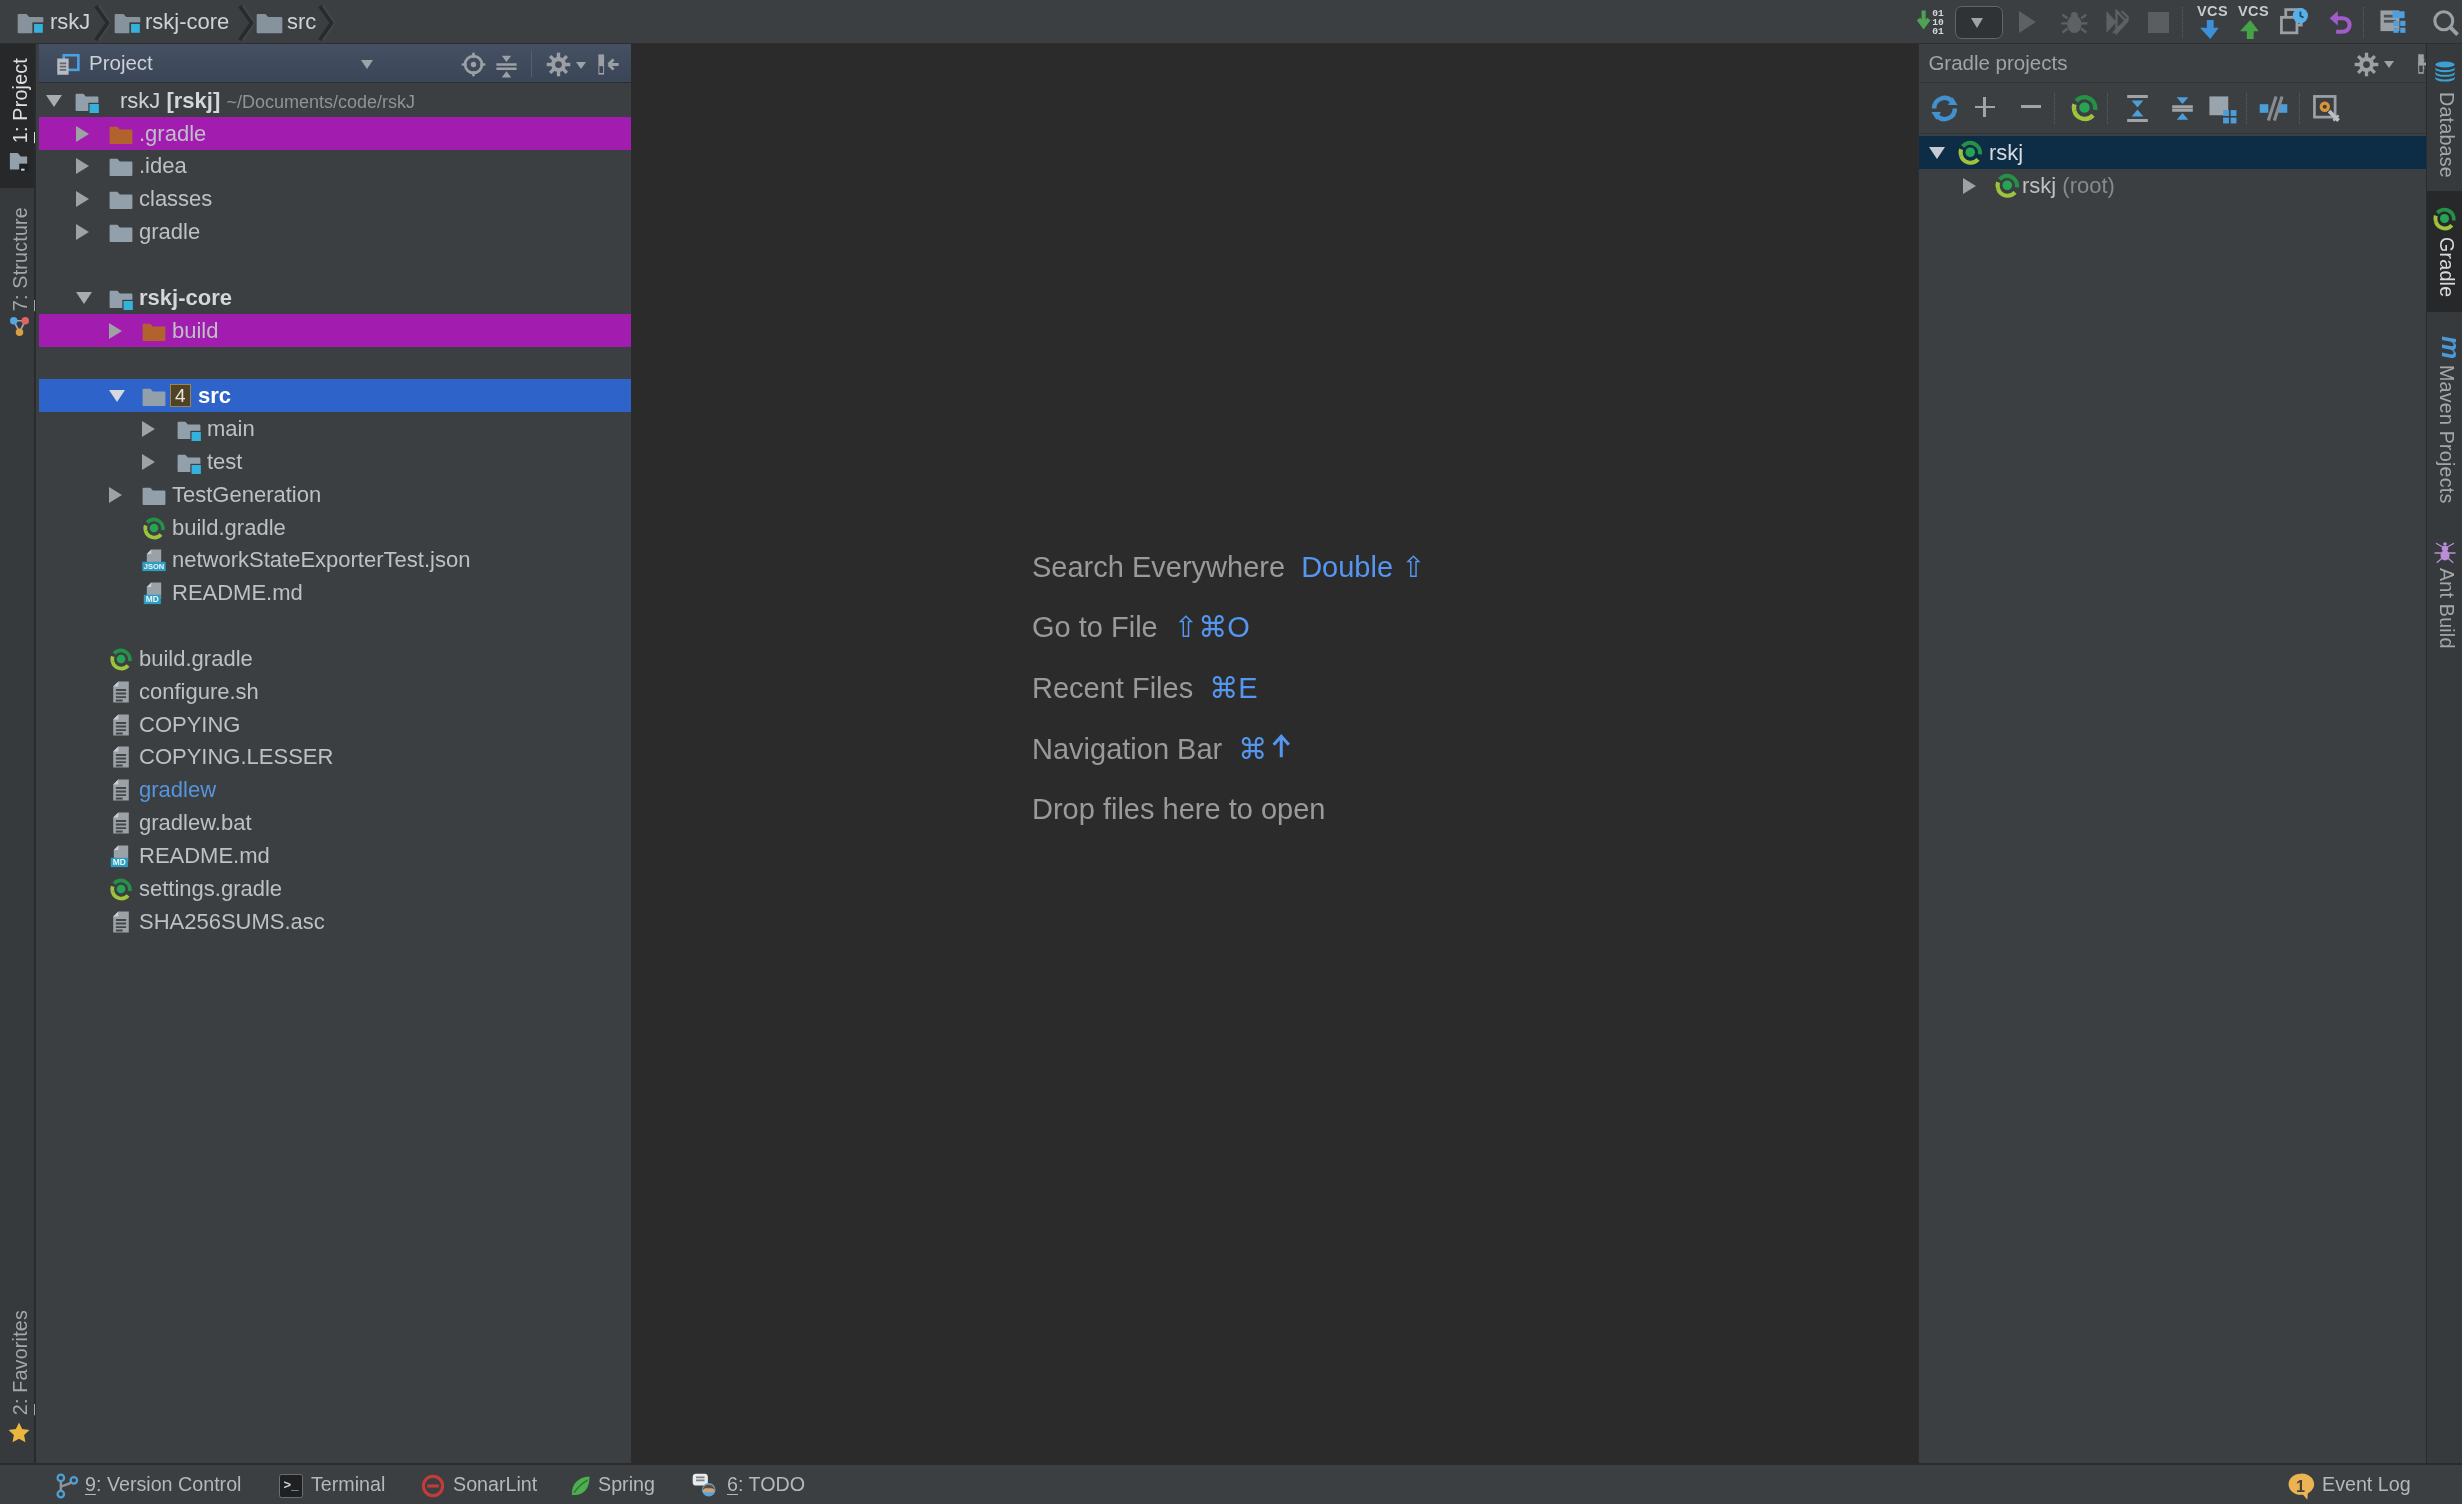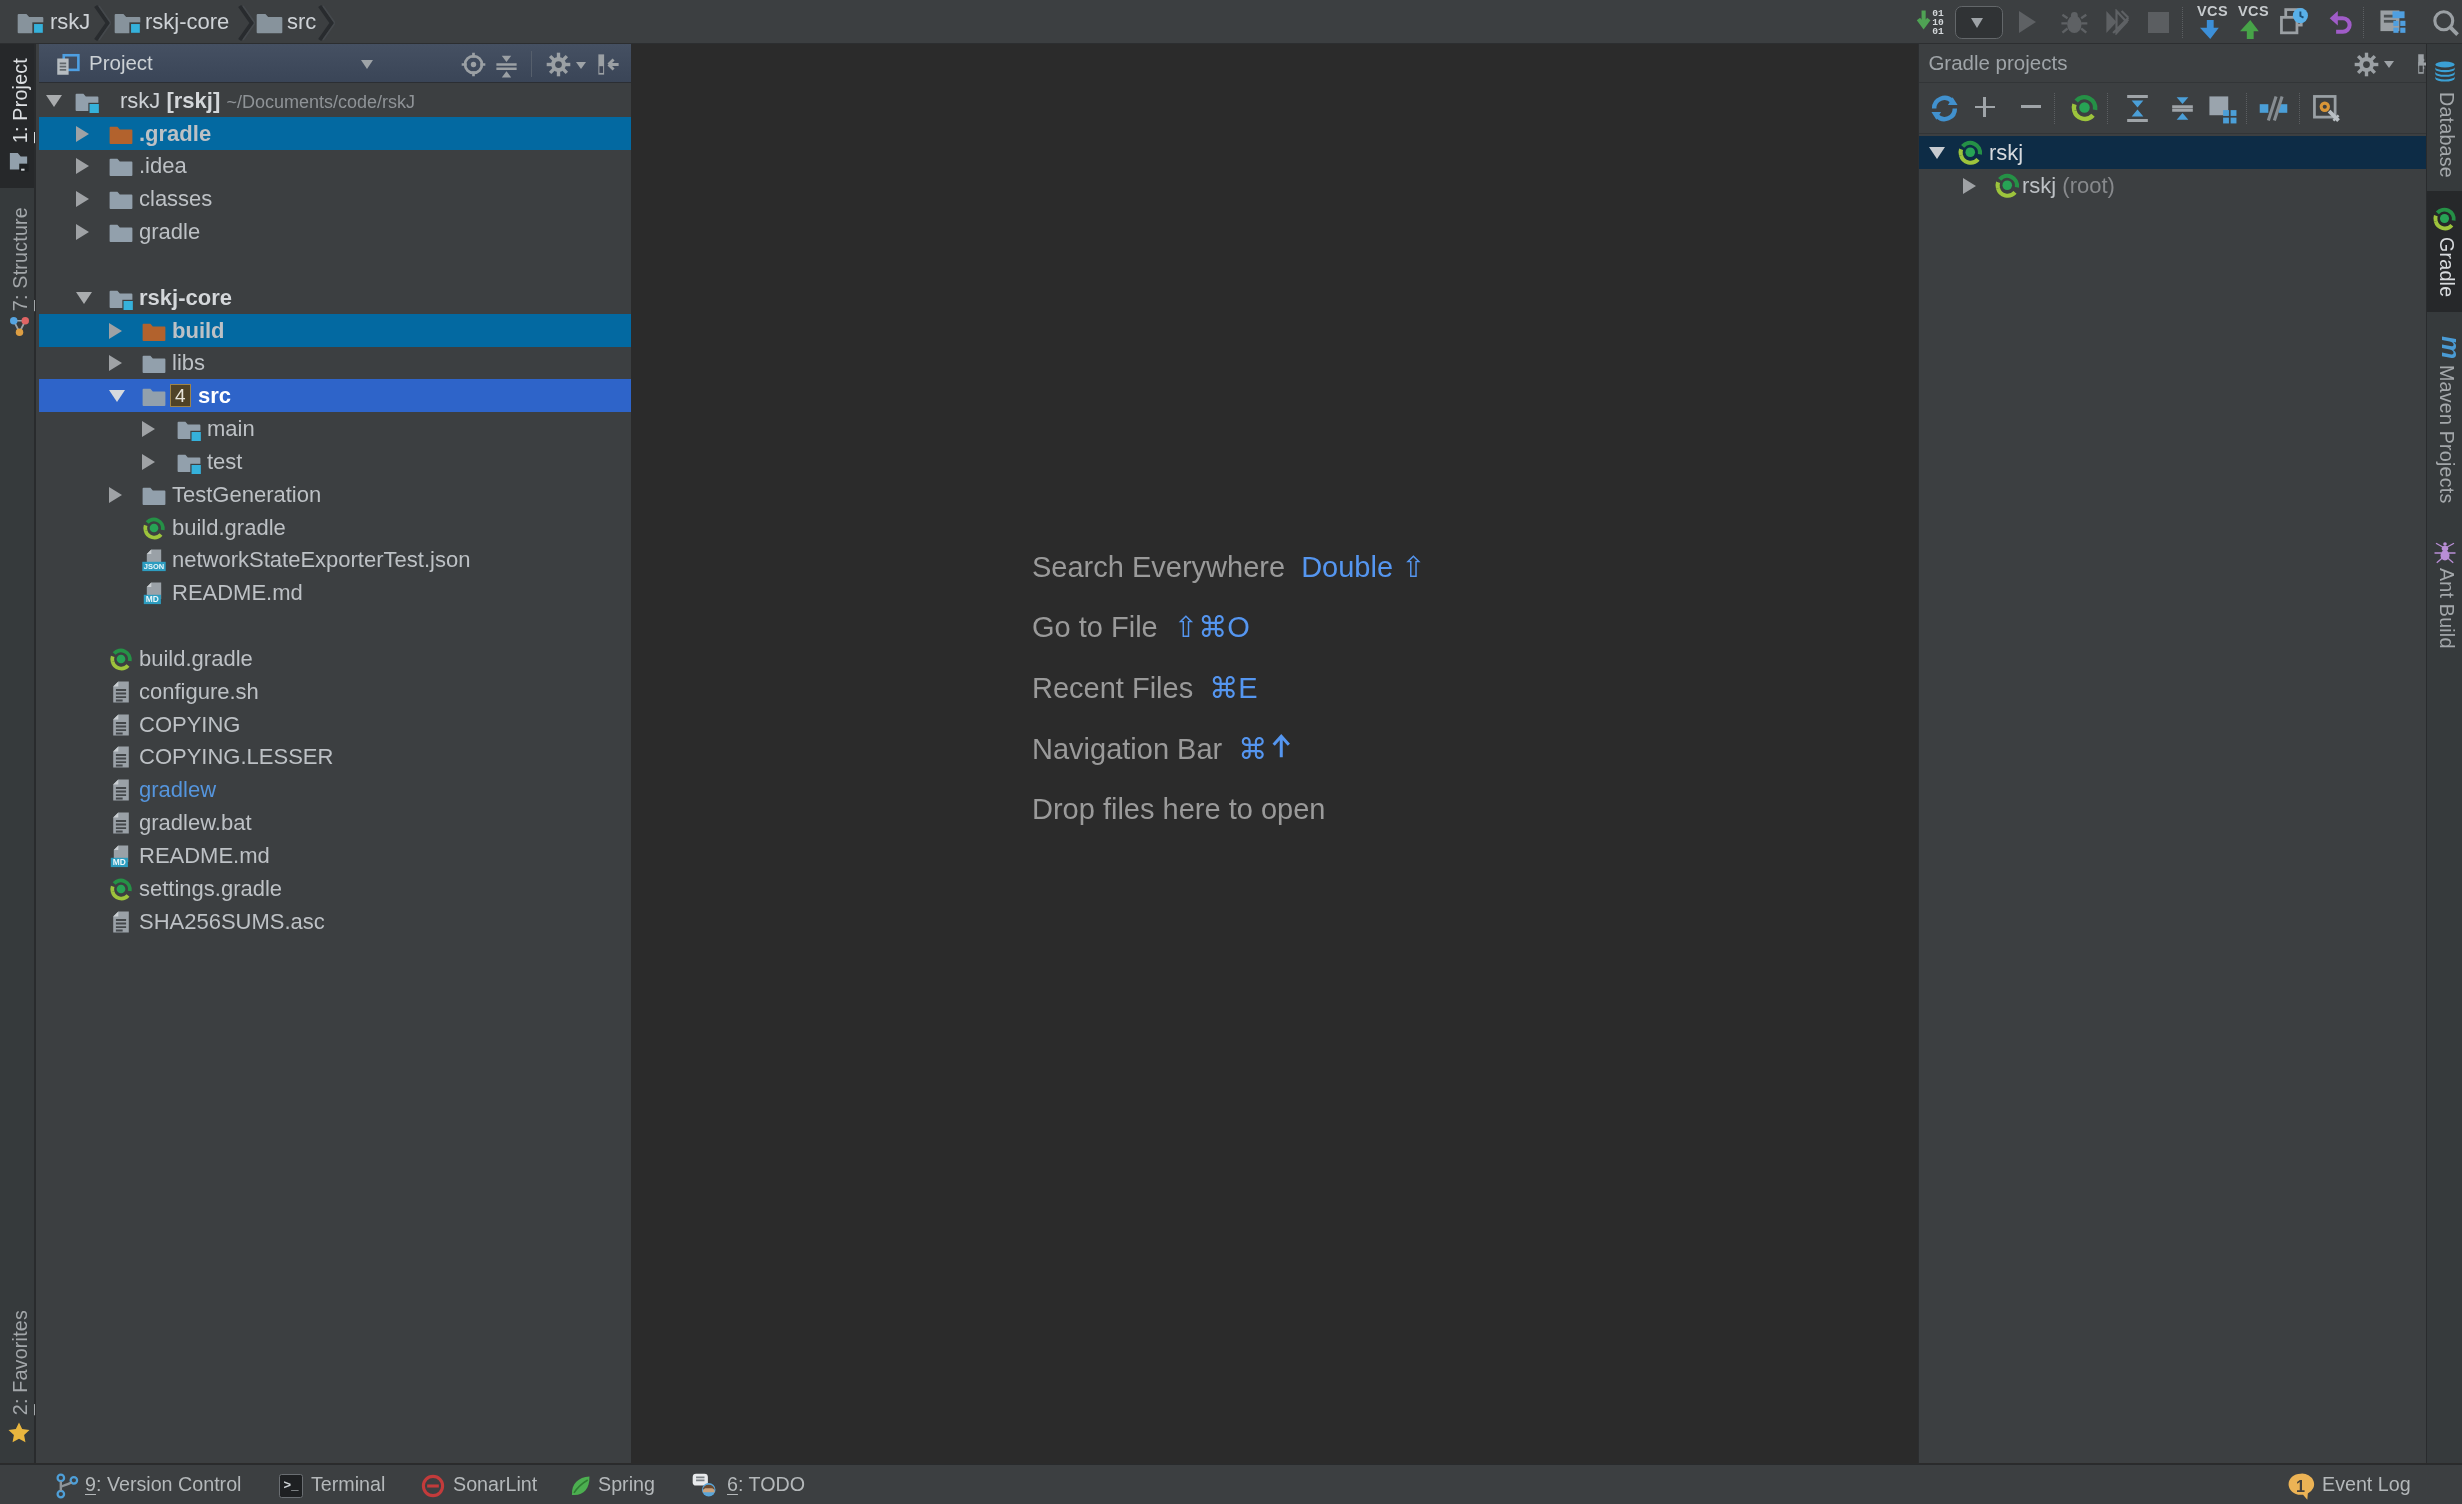--- a/index.html
+++ b/index.html
@@ -8,21 +8,21 @@
 #lstripe{position:absolute;left:0;top:44px;width:39px;height:1419px;background:linear-gradient(90deg,#363a3c 0,#363a3c 34px,#292b2d 34px,#292b2d 36px,#3c3f41 36px);}
 #ppanel{position:absolute;left:39px;top:44px;width:592px;height:1419px;background:#3c3f41;}
 #phead{position:absolute;left:39px;top:44px;width:592px;height:39px;background:linear-gradient(180deg,#455062,#3a4557);border-bottom:1.7px solid #2b2e33;}
 #editor{position:absolute;left:631px;top:44px;width:1287px;height:1419px;background:#2b2b2b;}
 #gpanel{position:absolute;left:1918px;top:44px;width:510px;height:1419px;background:#3c3f41;border-left:0.9px solid #2c2e30;}
 #ghead{position:absolute;left:0;top:0;width:510px;height:39px;border-bottom:0.9px solid #323537;}
 #gtools{position:absolute;left:0;top:40px;width:510px;height:50px;border-bottom:0.9px solid #323537;}
 #rstripe{position:absolute;left:2426px;top:44px;width:37px;height:1419px;background:#363a3c;border-left:1.7px solid #292b2d;}
 #sbar{position:absolute;left:0;top:1464px;width:2462px;height:41px;background:#3c3f41;border-top:1.7px solid #292b2d;}
 .row{position:absolute;left:0;width:592px;height:33px;line-height:33px;font-size:22px;color:#bdc1c5;white-space:nowrap;}
-.olive{background:#0369a1;font-weight:bold;}
+.olive{background:#a21caf;}
 .selb{background:#2e64c9;color:#e8eaec;}
 .arE{position:absolute;top:11px;width:0;height:0;border-top:12px solid #a9acae;border-left:8.1px solid transparent;border-right:8.1px solid transparent;}
 .arC{position:absolute;top:8.5px;width:0;height:0;border-left:13px solid #9fa2a5;border-top:8.1px solid transparent;border-bottom:8.1px solid transparent;}
 .ic{position:absolute;top:5.1px;width:24px;height:24px;}
 .t{position:absolute;top:0;}
 .b{font-weight:bold;color:#d4d7da;}
 .grow{position:absolute;left:0;width:510px;height:33px;line-height:33px;font-size:22px;color:#bdc1c5;white-space:nowrap;}
 .vlab{position:absolute;font-size:19.7px;color:#a3a7aa;white-space:nowrap;letter-spacing:0.2px;}
 .vl{writing-mode:vertical-rl;transform:rotate(180deg);} 
 .vr{writing-mode:vertical-rl;} 
@@ -398,27 +398,20 @@
       </svg>
       <span class="t" style="left:100px"><span class="b">rskj-core</span></span>
     </div>
 <div class="row olive" style="top:314px">
       <s class="arC" style="left:70px;border-left-color:#9fa2a5"></s>
       <svg class="ic" style="left:103px" viewBox="0 0 16 14">
         <use href="#folder" fill="#b2622d"></use>
       </svg>
       <span class="t" style="left:133px">build</span>
     </div>
-<div class="row" style="top:346px">
-      <s class="arC" style="left:70px;border-left-color:#9fa2a5"></s>
-      <svg class="ic" style="left:103px" viewBox="0 0 16 14">
-        <use href="#folder" fill="#92a0ac"></use>
-      </svg>
-      <span class="t" style="left:133px">libs</span>
-    </div>
 <div class="row selb" style="top:379px">
       <s class="arE" style="left:70px;border-top-color:#d6dade"></s>
       <svg class="ic" style="left:103px" viewBox="0 0 16 14">
         <use href="#folder" fill="#92a0ac"></use>
       </svg>
       <span class="t" style="left:131px;top:5.1px;width:20.5px;height:23px;line-height:21.4px;background:#4f4227;border:1.7px solid #a08448;text-align:center;font-size:19px;color:#e8e4da">4</span>
       <span class="t b" style="left:159px;color:#fff">src</span>
     </div>
 <div class="row" style="top:412px">
       <s class="arC" style="left:103px;border-left-color:#9fa2a5"></s>

